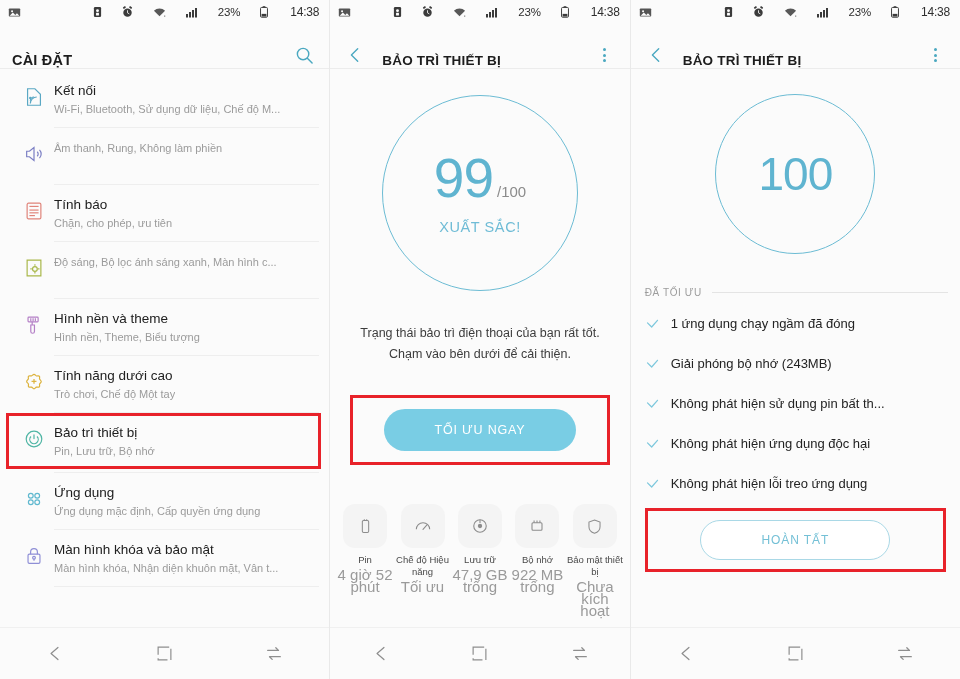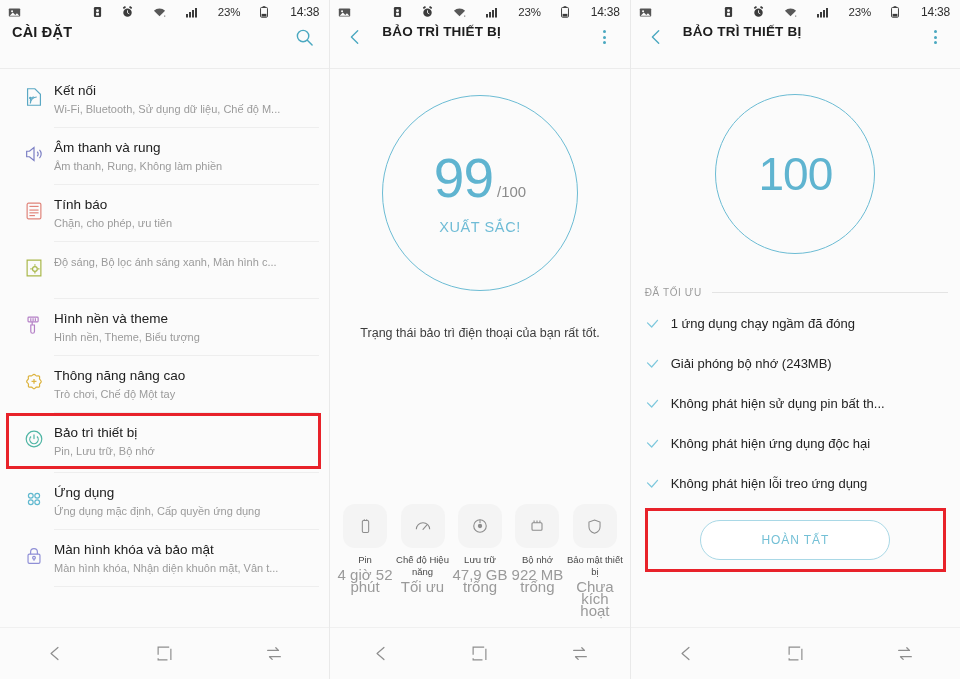--- a/index.html
+++ b/index.html
@@ -42,21 +42,21 @@
     color: #2e2e2e;
   }
   .sb-ico { display: inline-block; line-height: 0; }
   .sb-pct { font-size: 11.5px; }
   .sb-time { font-size: 12px; margin-left: 2px; }
 
   
   .appbar {
     height: 44px;
     display: flex;
-    align-items: flex-start;
+    align-items: flex-end;
     padding: 0 12px;
     background: #fbfbfb;
   }
   .appbar .title {
     font-size: 14.5px;
     font-weight: bold;
     color: #1d1d1d;
     letter-spacing: 0.2px;
   }
   .appbar .title.withback { margin-left: 14px; font-size: 13.5px; }
@@ -341,21 +341,20 @@
       <div class="srow-wrap">
         <div class="srow">
           <div class="sicon">
             <svg width="22" height="22" viewBox="0 0 24 24" fill="none" stroke="#7b7fc4" stroke-width="1.3">
                 <path d="M4 9h3l5-4v14l-5-4H4z"></path>
                 <path d="M15.5 9.5a3.5 3.5 0 0 1 0 5"></path>
                 <path d="M18 7.5a6.5 6.5 0 0 1 0 9"></path>
               </svg>
           </div>
           <div class="stext">
-            <div class="stitle">Âm thanh và rung</div>
             <div class="ssub">Âm thanh, Rung, Không làm phiền</div>
           </div>
         </div>
       </div>
       <div class="sdiv"></div>
 
       <div class="srow-wrap">
         <div class="srow">
           <div class="sicon">
             <svg width="22" height="22" viewBox="0 0 24 24" fill="none" stroke="#e0847a" stroke-width="1.3">
@@ -415,21 +414,21 @@
       <div class="srow-wrap">
         <div class="srow">
           <div class="sicon">
             <svg width="22" height="22" viewBox="0 0 24 24" fill="none" stroke="#dcb23c" stroke-width="1.3">
                 <path d="M12 3.6c1.3 0 1.6 1.4 2.7 1.8 1.1.4 2.2-.6 3.1.3.9.9-.1 2 .3 3.1.4 1.1 1.8 1.4 1.8 2.7s-1.4 1.6-1.8 2.7c-.4 1.1.6 2.2-.3 3.1-.9.9-2-.1-3.1.3-1.1.4-1.4 1.8-2.7 1.8s-1.6-1.4-2.7-1.8c-1.1-.4-2.2.6-3.1-.3-.9-.9.1-2-.3-3.1C5.4 13 4 12.7 4 11.4s1.4-1.6 1.8-2.7c.4-1.1-.6-2.2.3-3.1.9-.9 2 .1 3.1-.3C10.4 5 10.7 3.6 12 3.6z"></path>
                 <line x1="12" y1="8.6" x2="12" y2="14"></line>
                 <line x1="9.3" y1="11.3" x2="14.7" y2="11.3"></line>
               </svg>
           </div>
           <div class="stext">
-            <div class="stitle">Thông năng nâng cao</div>
+            <div class="stitle">Tính năng dưới cao</div>
             <div class="ssub">Trò chơi, Chế độ Một tay</div>
           </div>
         </div>
       </div>
       <div class="sdiv"></div>
 
       <div class="srow-wrap">
         <div class="srow">
           <div class="sicon">
             <svg width="22" height="22" viewBox="0 0 24 24" fill="none" stroke="#4fb5a4" stroke-width="1.3">
@@ -583,22 +582,27 @@
           <div class="score-line">
             <span class="score-num">99</span>
             <span class="score-den">/100</span>
           </div>
           <div class="score-label">XUẤT SẮC!</div>
         </div>
       </div>
 
       <div class="dm-desc">
         <div>Trạng thái bảo trì điện thoại của bạn rất tốt.</div>
-      </div>
-
+        <div>Chạm vào bên dưới để cải thiện.</div>
+      </div>
+
+      <div class="optimize-wrap">
+        <button class="btn-optimize">TỐI ƯU NGAY</button>
+        <div class="redbox" style="left:0;right:0;top:0;bottom:0;"></div>
+      </div>
 
       <div class="tiles">
         <div class="tile">
           <div class="tbox">
             <svg width="19" height="19" viewBox="0 0 24 24" fill="none" stroke="#8c8c8c" stroke-width="1.3">
                 <rect x="8" y="4.5" width="8" height="15" rx="1.6"></rect>
                 <line x1="10.5" y1="4.5" x2="10.5" y2="2.8"></line>
                 <line x1="13.5" y1="4.5" x2="13.5" y2="2.8"></line>
               </svg>
           </div>

